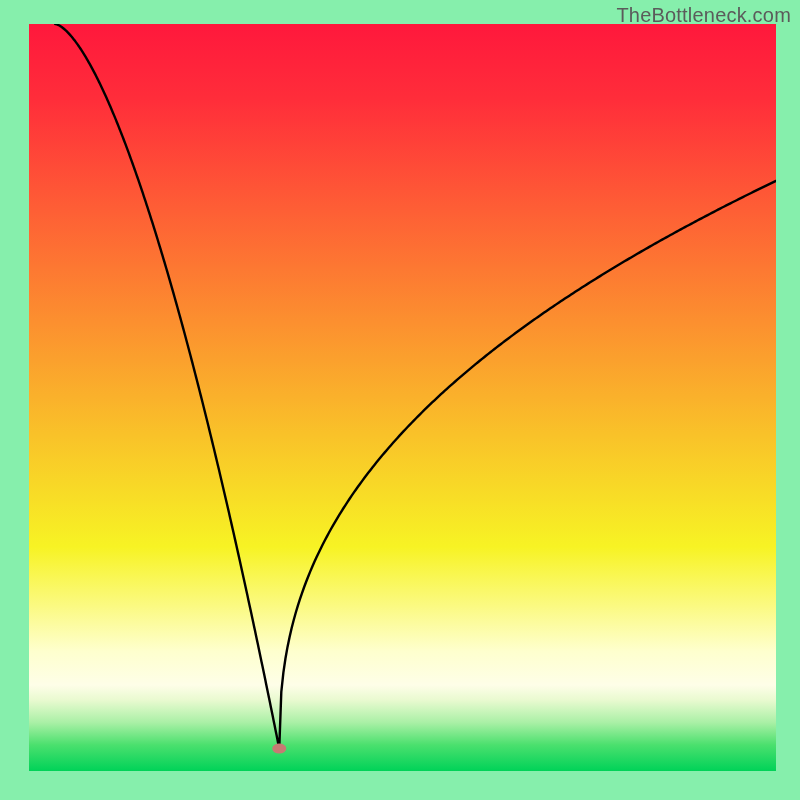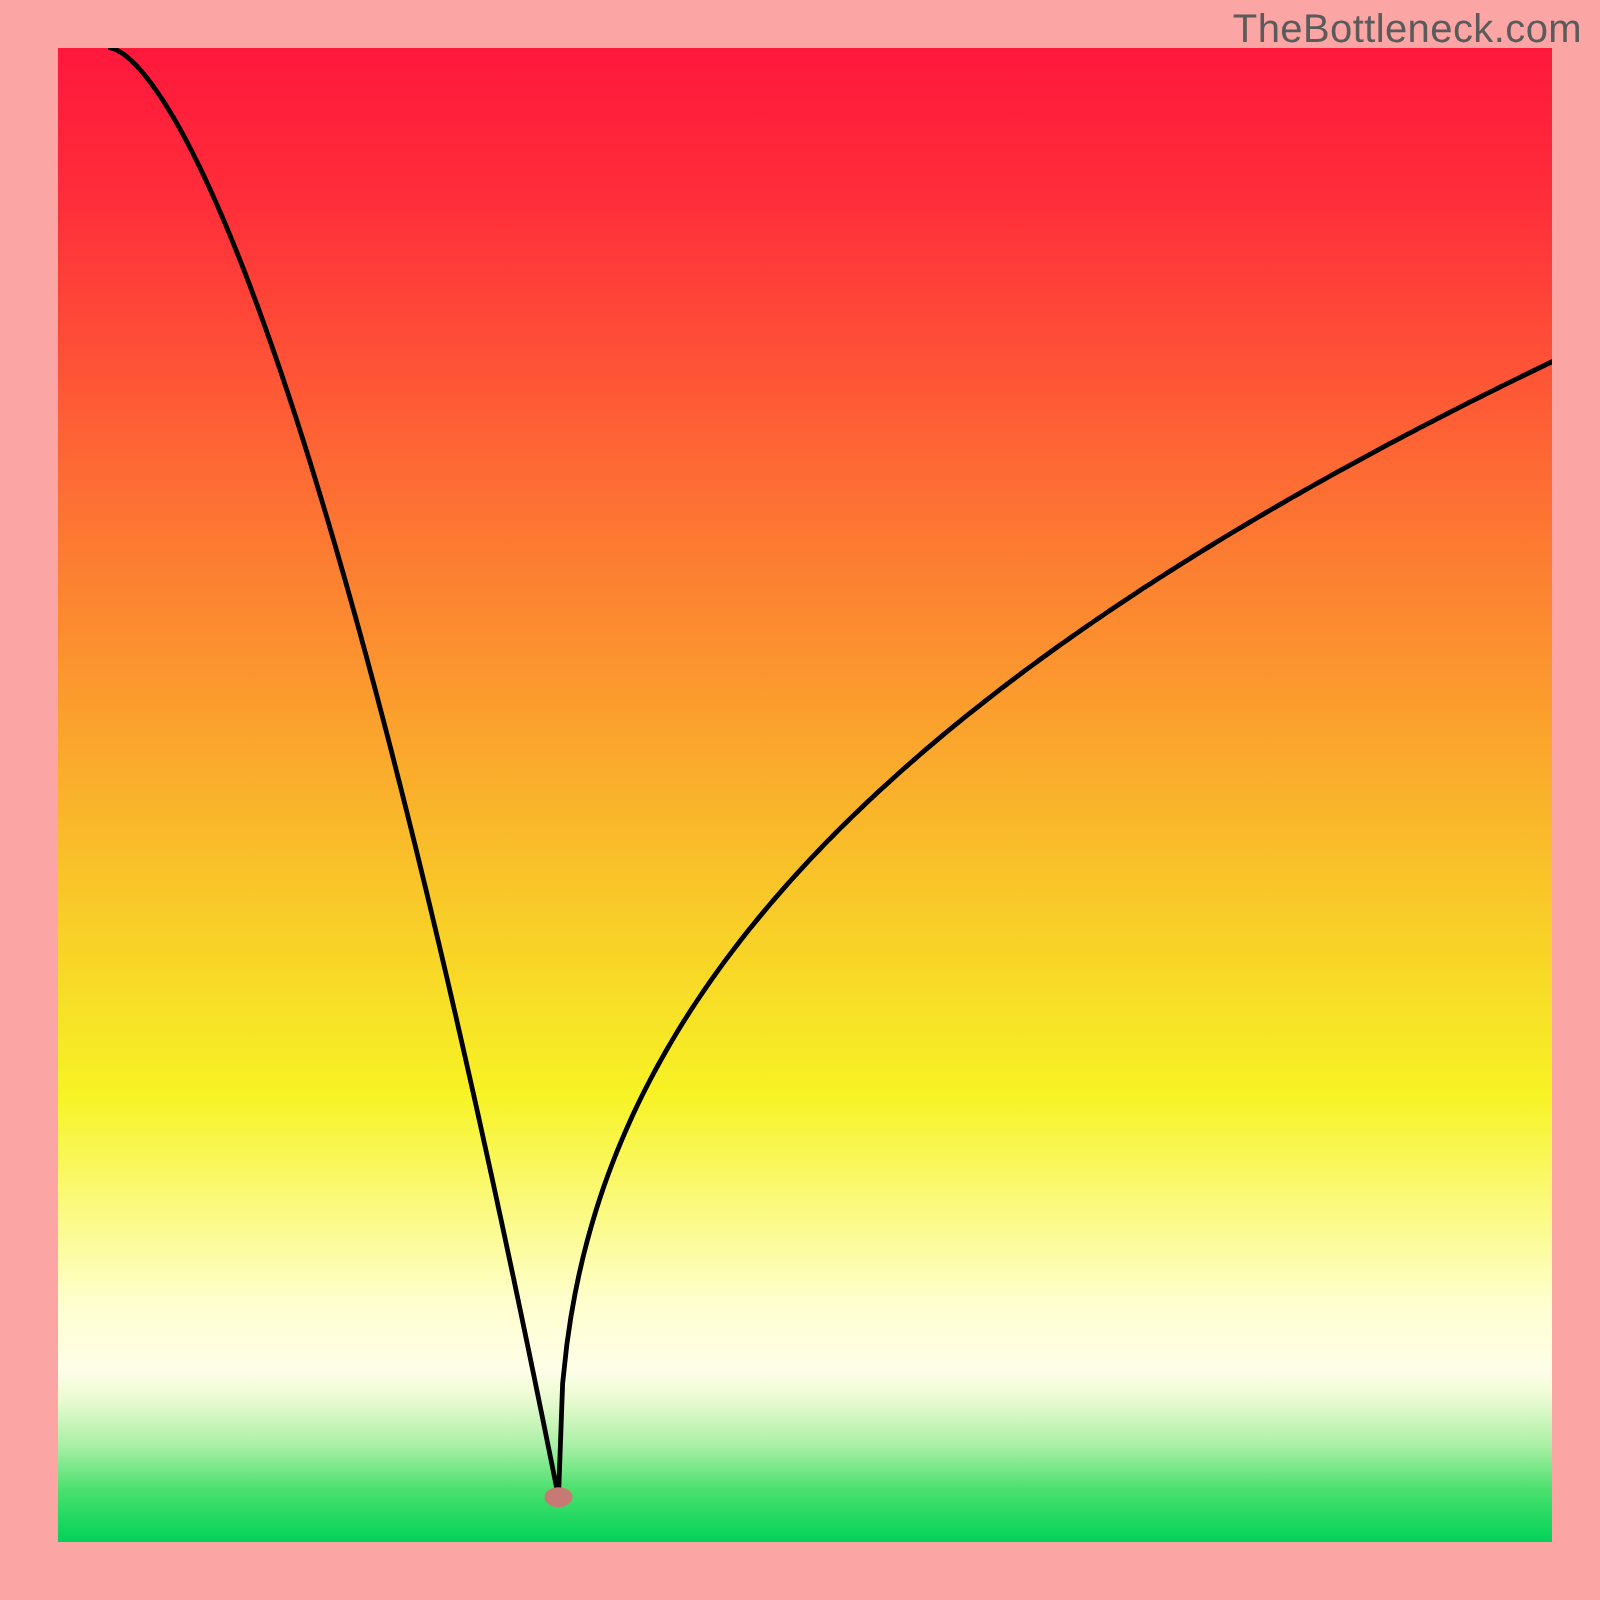--- a/index.html
+++ b/index.html
@@ -8,21 +8,21 @@
     width: 800px;
     height: 800px;
     overflow: hidden;
     background: #000;
     font-family: Arial, Helvetica, sans-serif;
   }
   .frame {
     position: absolute;
     left: 0; top: 0;
     width: 800px; height: 800px;
-    background: #fca5a5;
+    background: #86efac;
   }
   .plot {
     position: absolute;
     left: 29px;
     top: 24px;
     width: 747px;
     height: 747px;
   }
   .watermark {
     position: absolute;

